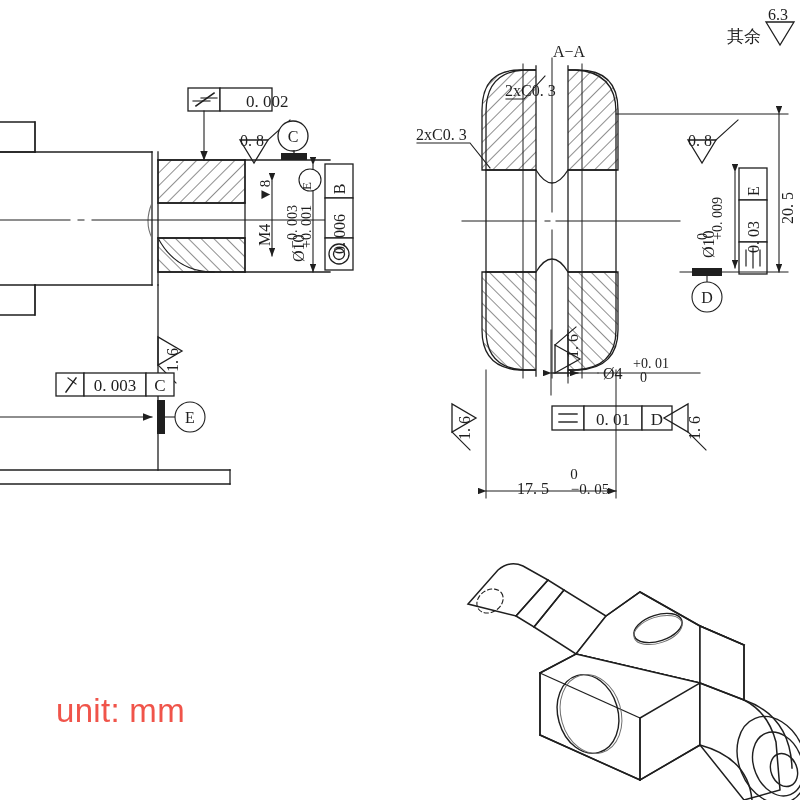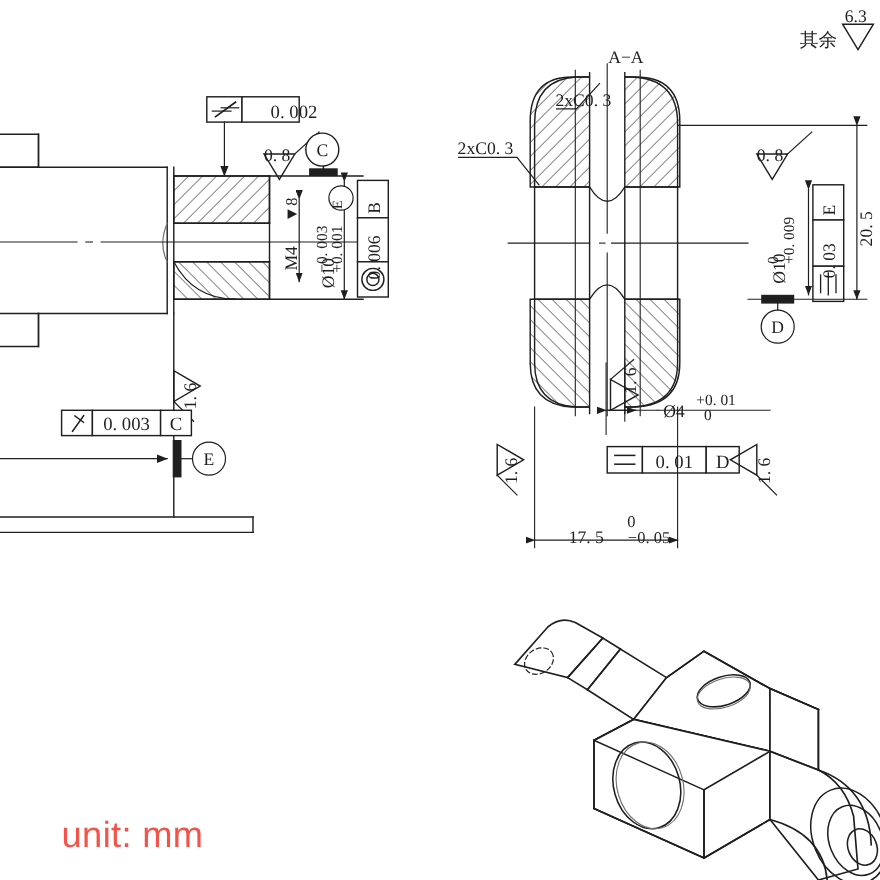--- a/index.html
+++ b/index.html
@@ -5,21 +5,20 @@
   html,body{margin:0;padding:0;background:#ffffff;}
   body{width:800px;height:800px;overflow:hidden;
        font-family:"Liberation Serif",serif;color:#1a1a1a;}
   #stage{position:relative;width:800px;height:800px;background:#fff;}
   #stage svg{position:absolute;left:0;top:0;}
   .unit-label{
     position:absolute;left:56px;top:692px;
     font-family:"Liberation Sans",sans-serif;
     font-size:33px;font-weight:400;color:#f0544a;letter-spacing:.3px;
     white-space:nowrap;
-    margin-top:48px;
   }
   text{font-family:"Liberation Serif",serif;fill:#1f1f1f;}
 </style>
 </head>
 <body>
 
 <div id="stage">
 
 <svg width="800" height="800" viewBox="0 0 800 800">
   <defs>

